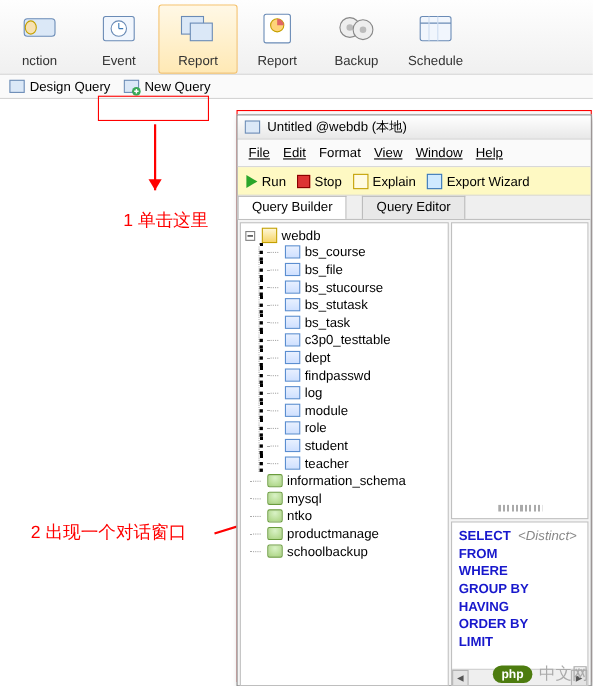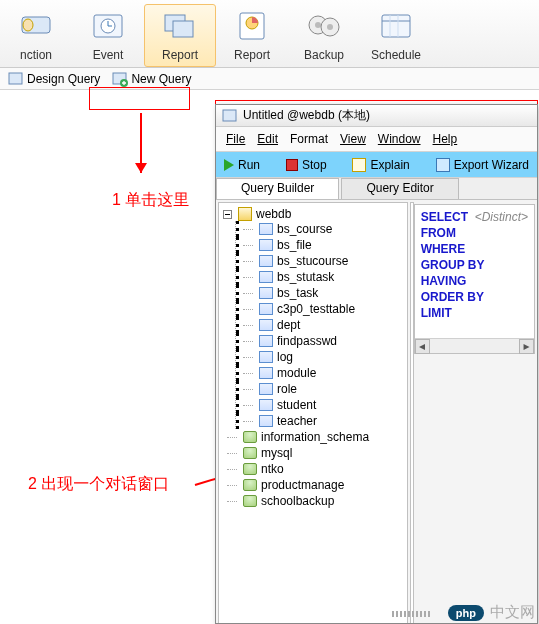--- a/index.html
+++ b/index.html
@@ -21,54 +21,54 @@
   .red-box { position:absolute; border:1px solid red; pointer-events:none; }
   .anno-text { position:absolute; color:red; font-size:16px; font-family: SimSun, "Microsoft YaHei", sans-serif; pointer-events:none; }
   
   
   .dialog { position:absolute; left:215px; top:104px; width:323px; height:520px; background:#f4f4f4; border:1px solid #888; box-shadow:2px 2px 6px rgba(0,0,0,.25); overflow:hidden; }
   .titlebar { height:22px; background:linear-gradient(#fff,#e8e8e8); display:flex; align-items:center; padding:0 6px; gap:5px; border-bottom:1px solid #ccc; }
   .title-ico { width:16px; height:16px; }
   .menubar { height:22px; display:flex; align-items:center; padding:12px 6px; gap:4px; border-bottom:1px solid #d4d4d4; background:#fafafa; }
   .menuitem { padding:1px 4px; cursor:pointer; }
   .menuitem u { text-decoration:underline; }
-  .dlg-tool { height:26px; display:flex; align-items:center; gap:6px; padding:0 6px; border-bottom:1px solid #d4d4d4; background:#7dd3fc;justify-content:space-between; }
+  .dlg-tool { height:26px; display:flex; align-items:center; gap:6px; padding:0 6px; border-bottom:1px solid #d4d4d4; background:#fef9c3; }
   .dlg-btn { display:flex; align-items:center; gap:4px; cursor:pointer; padding:1px 2px; }
   .run-ico { width:0; height:0; border-left:10px solid #2aa62a; border-top:6px solid transparent; border-bottom:6px solid transparent; display:inline-block; }
   .stop-ico { width:12px; height:12px; background:#d33; border:1px solid #8a0000; display:inline-block; }
   .expl-ico { width:14px; height:14px; background:#fffbe1; border:1px solid #c4a000; display:inline-block; }
   .export-ico { width:14px; height:14px; background:#cfeaff; border:1px solid #3a78b6; display:inline-block; }
   
   .tabs { display:flex; height:22px; background:#efefef; border-bottom:1px solid #c0c0c0; }
-  .tab { padding:2px 24px; border:1px solid #bcbcbc; border-bottom:none; margin-right:2px; background:#e8e8e8; cursor:pointer; }
+  .tab { padding:2px 12px; border:1px solid #bcbcbc; border-bottom:none; margin-right:14px; background:#e8e8e8; cursor:pointer; }
   .tab.active { background:#fff; }
   
   .dlg-body { display:flex; height:calc(100% - 22px - 22px - 26px - 22px); }
   .treepane { width:190px; background:#fff; border:1px solid #c0c0c0; margin:2px; overflow:hidden; padding:4px 0 4px 4px; }
   .tree-group-name { font-weight:normal; display:flex; align-items:center; gap:4px; }
   .tree-group-items { margin-left:12px; border-left:1px dotted #aaa; padding-left:0; }
   .tree-item { display:flex; align-items:center; gap:4px; padding:1px 0 1px 4px; border-left-style:dotted; white-space:nowrap; }
   .tree-item::before { content:""; display:inline-block; width:10px; border-top:1px dotted #aaa; margin-right:2px; }
   .node-table { flex:none; width:14px; height:12px; background:linear-gradient(#e8f0ff,#cfe0ff); border:1px solid #5b8ed0; }
   .node-db { flex:none; width:14px; height:12px; background:radial-gradient(circle at 50% 25%, #d9f2c6,#a8d27e ); border:1px solid #6a9c3d; border-radius:2px; }
   .node-root { flex:none; width:14px; height:14px; background:linear-gradient(#fff7d6,#f6d568); border:1px solid #c4a000; }
   .minus { flex:none; width:9px; height:9px; border:1px solid #808080; background:#fff; position:relative; margin-right:2px;}
   .minus::after { content:""; position:absolute; left:1px; right:1px; top:3px; height:1px; background:#000;}
   
-  .rightcol { flex:1; display:flex; flex-direction:row; margin:2px 2px 2px 0; }
+  .rightcol { flex:1; display:flex; flex-direction:column; margin:2px 2px 2px 0; }
   .canvas-area { flex:1; background:#fff; border:1px solid #c0c0c0; position:relative; }
   .canvas-handle { position:absolute; bottom:6px; left:50%; transform:translateX(-50%); width:40px; height:6px; background:repeating-linear-gradient(90deg,#aaa 0,#aaa 2px,transparent 2px,transparent 4px); }
   .sql-area { height:150px; background:#fff; border:1px solid #c0c0c0; margin-top:2px; padding:4px 6px; position:relative; }
   .sql-kw { color:#1818cc; font-weight:bold; line-height:16px; }
   .sql-g { color:#888; font-style:italic; }
   .scrollbar-h { position:absolute; left:0; right:0; bottom:0; height:15px; background:#efefef; border-top:1px solid #d0d0d0; display:flex; align-items:center; justify-content:space-between; }
   .sb-arrow { width:15px; height:15px; background:#e4e4e4; border:1px solid #b4b4b4; display:flex; align-items:center; justify-content:center; color:#555; }
   
   .watermark { position:absolute; right:4px; bottom:2px; display:flex; align-items:center; gap:6px; }
-  .wm-badge { background:#0c4a6e; color:#fff; font-weight:bold; font-size:11px; padding:2px 8px; border-radius:12px;}
+  .wm-badge { background:#4d7c0f; color:#fff; font-weight:bold; font-size:11px; padding:2px 8px; border-radius:12px;}
   .wm-text { font-family: SimSun,"Microsoft YaHei",sans-serif; font-size:15px; color:#aaa; }
   
   
   .arrow-v { position:absolute; width:2px; background:red; }
   .arrow-v::after { content:""; position:absolute; bottom:0; left:-5px; border-left:6px solid transparent; border-right:6px solid transparent; border-top:10px solid red; }
   svg.arrow-svg { position:absolute; overflow:visible; pointer-events:none; }
 </style>
 </head>
 <body>
 

